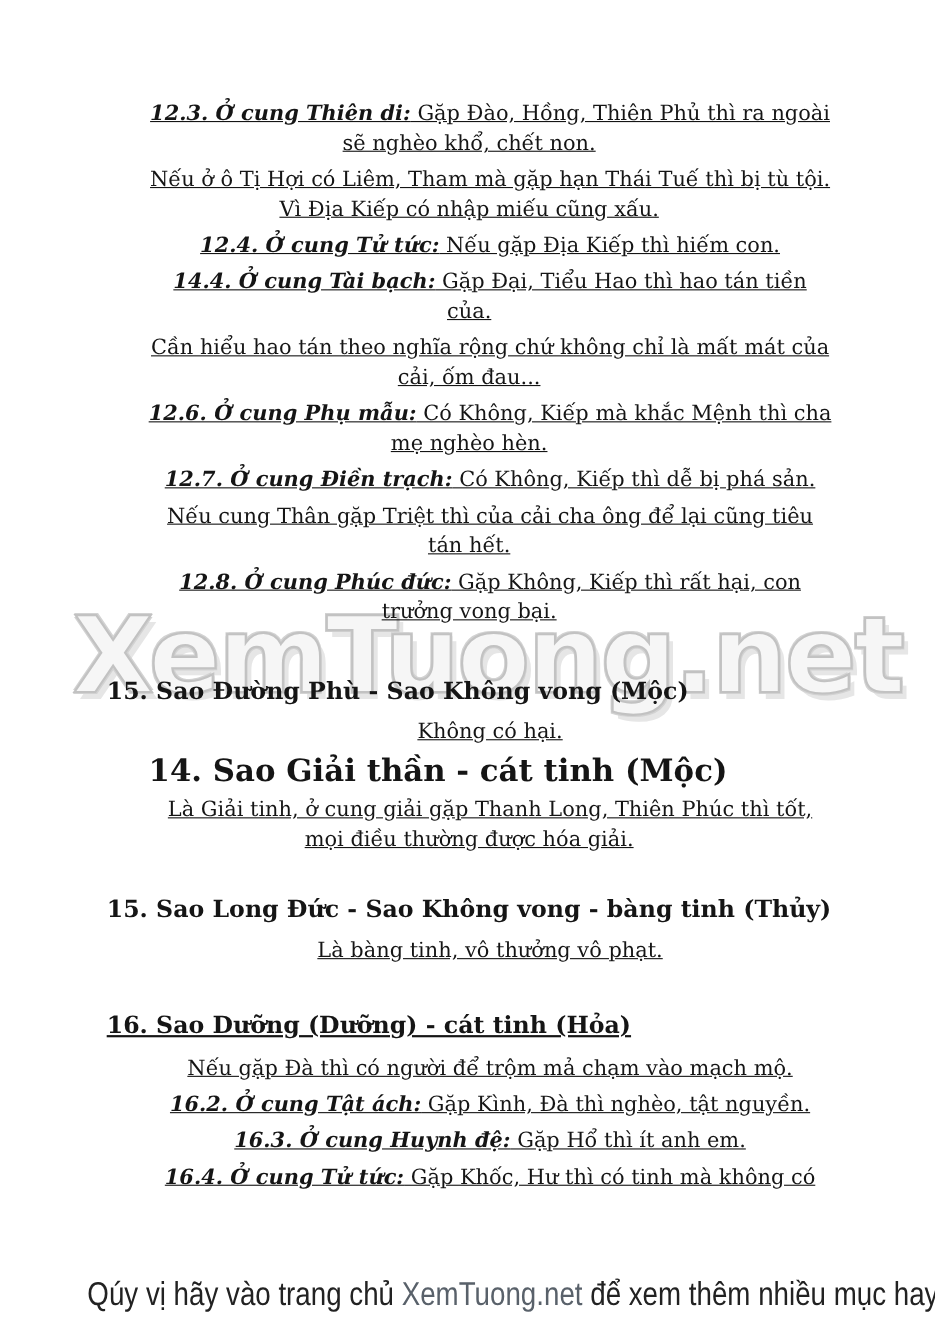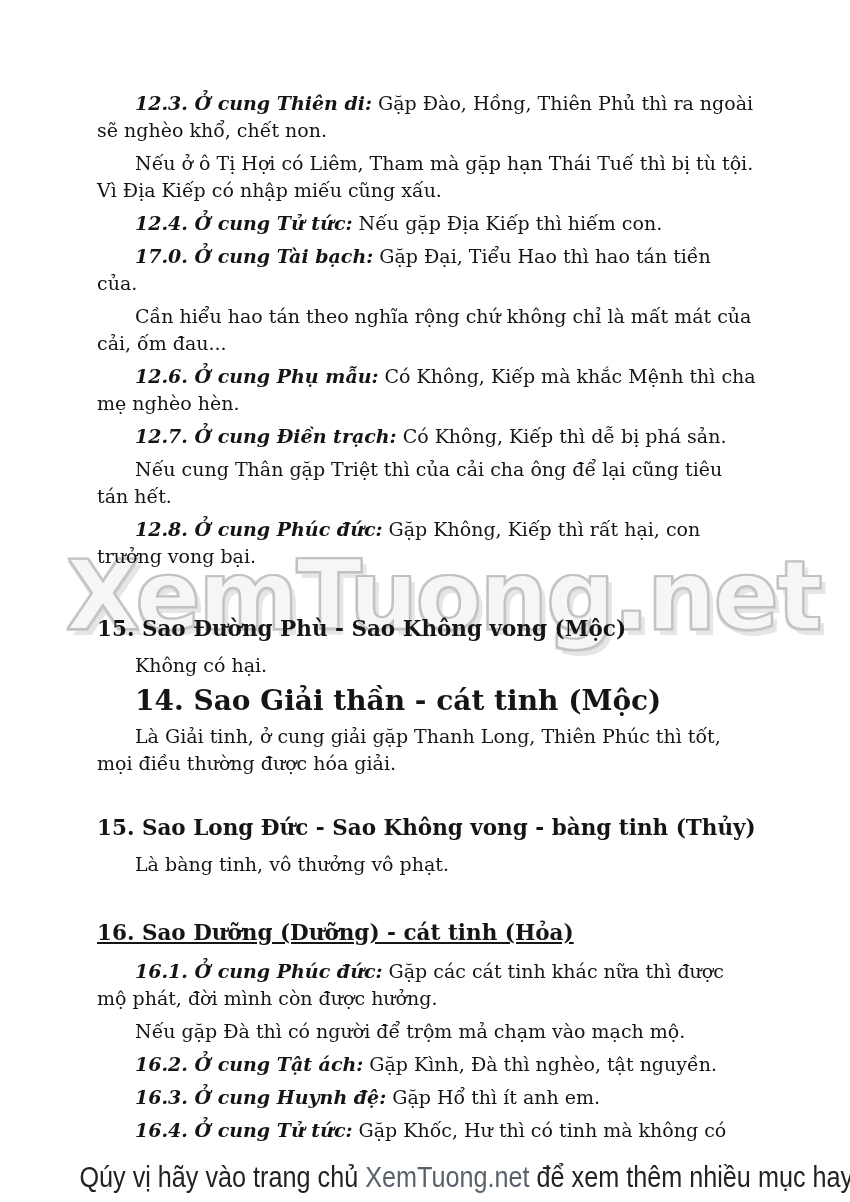--- a/index.html
+++ b/index.html
@@ -38,21 +38,22 @@
     left: 97px;
     right: 90px;
     top: 90px;
     z-index: 1;
   }
   .para {
     margin: 0 4px 6px 0;
     font-size: 19px;
     line-height: 27px;
     text-indent: 38px;
-    text-align: left;
+    text-align: center;
+    text-decoration: underline;
   }
   .runin {
     font-weight: bold;
     font-style: italic;
   }
   .h-big {
     margin: 44px 0 8px 0;
     font-size: 21.5px;
     line-height: 30px;
     font-weight: bold;
@@ -96,38 +97,37 @@
 
 <div class="page">
 
   <div class="watermark">XemTuong.net</div>
 
   <div class="content">
 
     <p class="para"><b class="runin">12.3. Ở cung Thiên di:</b><span> Gặp Đào, Hồng, Thiên Phủ thì ra ngoài sẽ nghèo khổ, chết non.</span></p>
     <p class="para"><b class="runin"></b><span>Nếu ở ô Tị Hợi có Liêm, Tham mà gặp hạn Thái Tuế thì bị tù tội. Vì Địa Kiếp có nhập miếu cũng xấu.</span></p>
     <p class="para"><b class="runin">12.4. Ở cung Tử tức:</b><span> Nếu gặp Địa Kiếp thì hiếm con.</span></p>
-    <p class="para"><b class="runin">17.0. Ở cung Tài bạch:</b><span> Gặp Đại, Tiểu Hao thì hao tán tiền của.</span></p>
+    <p class="para"><b class="runin">14.4. Ở cung Tài bạch:</b><span> Gặp Đại, Tiểu Hao thì hao tán tiền của.</span></p>
     <p class="para"><b class="runin"></b><span>Cần hiểu hao tán theo nghĩa rộng chứ không chỉ là mất mát của cải, ốm đau...</span></p>
     <p class="para"><b class="runin">12.6. Ở cung Phụ mẫu:</b><span> Có Không, Kiếp mà khắc Mệnh thì cha mẹ nghèo hèn.</span></p>
     <p class="para"><b class="runin">12.7. Ở cung Điền trạch:</b><span> Có Không, Kiếp thì dễ bị phá sản.</span></p>
     <p class="para"><b class="runin"></b><span>Nếu cung Thân gặp Triệt thì của cải cha ông để lại cũng tiêu tán hết.</span></p>
     <p class="para"><b class="runin">12.8. Ở cung Phúc đức:</b><span> Gặp Không, Kiếp thì rất hại, con trưởng vong bại.</span></p>
 
     <h2 class="h-big">15. Sao Đường Phù - Sao Không vong (Mộc)</h2>
     <p class="para">Không có hại.</p>
 
     <h3 class="h-sub">14. Sao Giải thần - cát tinh (Mộc)</h3>
     <p class="para">Là Giải tinh, ở cung giải gặp Thanh Long, Thiên Phúc thì tốt, mọi điều thường được hóa giải.</p>
 
     <h2 class="h-big h-15">15. Sao Long Đức - Sao Không vong - bàng tinh (Thủy)</h2>
     <p class="para">Là bàng tinh, vô thưởng vô phạt.</p>
 
     <h2 class="h-big h-16">16. Sao Dưỡng (Dưỡng) - cát tinh (Hỏa)</h2>
-    <p class="para"><b class="runin">16.1. Ở cung Phúc đức:</b><span> Gặp các cát tinh khác nữa thì được mộ phát, đời mình còn được hưởng.</span></p>
     <p class="para"><b class="runin"></b><span>Nếu gặp Đà thì có người để trộm mả chạm vào mạch mộ.</span></p>
     <p class="para"><b class="runin">16.2. Ở cung Tật ách:</b><span> Gặp Kình, Đà thì nghèo, tật nguyền.</span></p>
     <p class="para"><b class="runin">16.3. Ở cung Huynh đệ:</b><span> Gặp Hổ thì ít anh em.</span></p>
     <p class="para"><b class="runin">16.4. Ở cung Tử tức:</b><span> Gặp Khốc, Hư thì có tinh mà không có</span></p>
 
   </div>
 
   <div class="footer">
     <span class="footer-inner"><span>Qúy vị hãy vào trang chủ </span><span class="footer-link">XemTuong.net</span><span> để xem thêm nhiều mục hay khác</span></span>
   </div>

